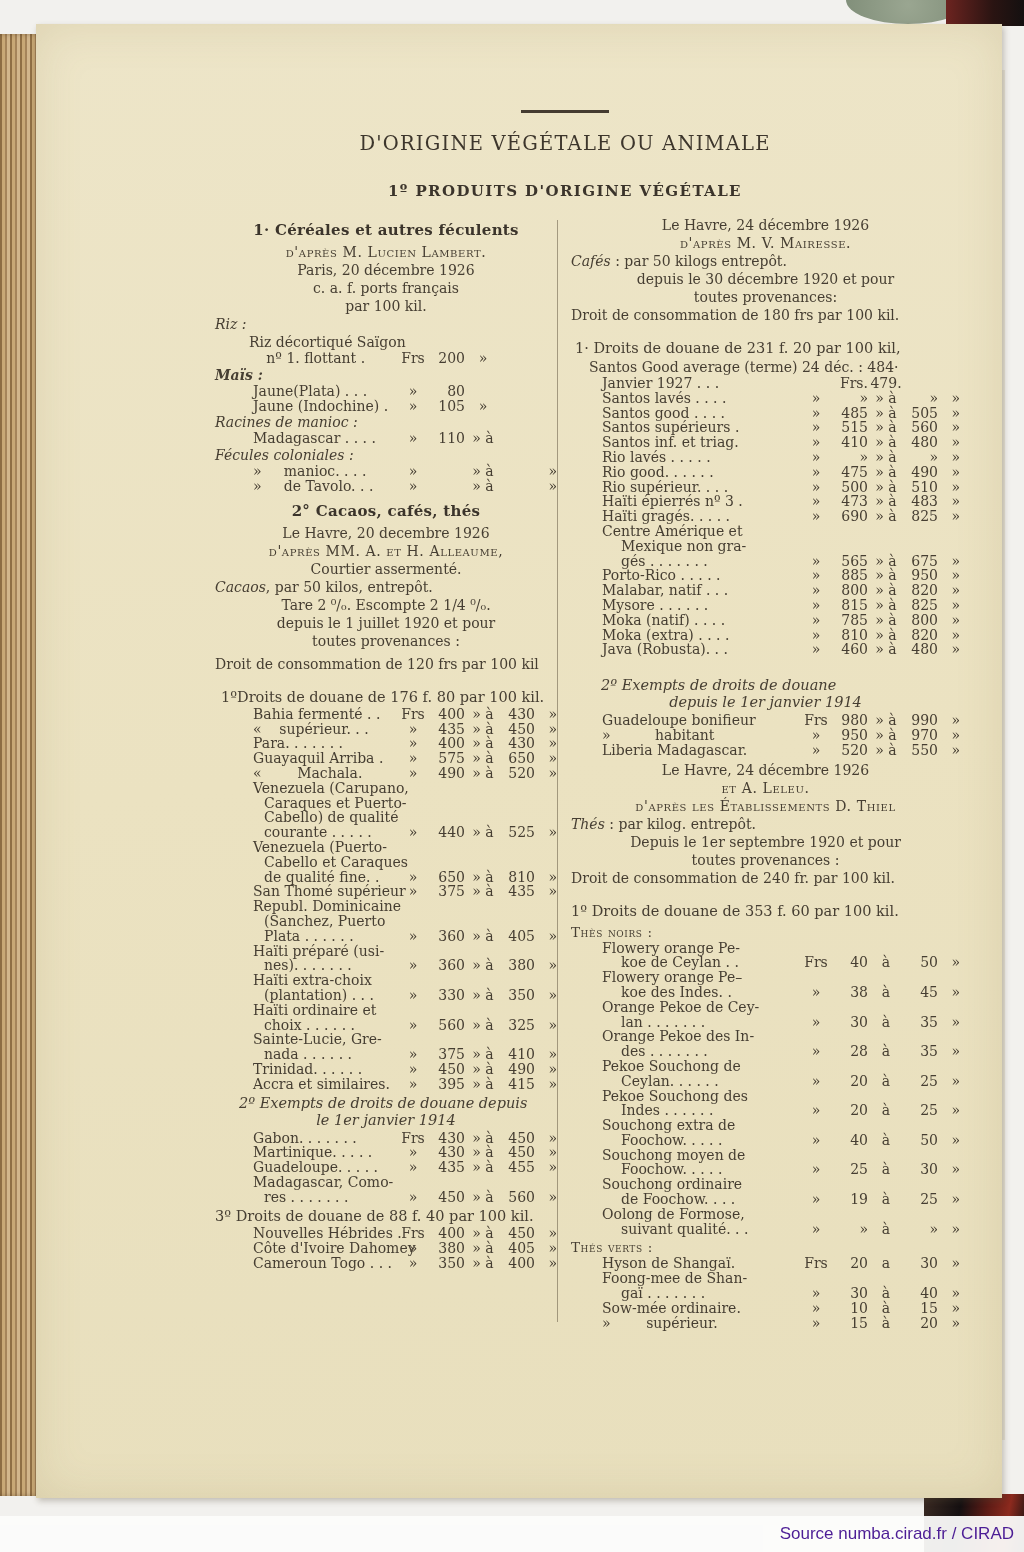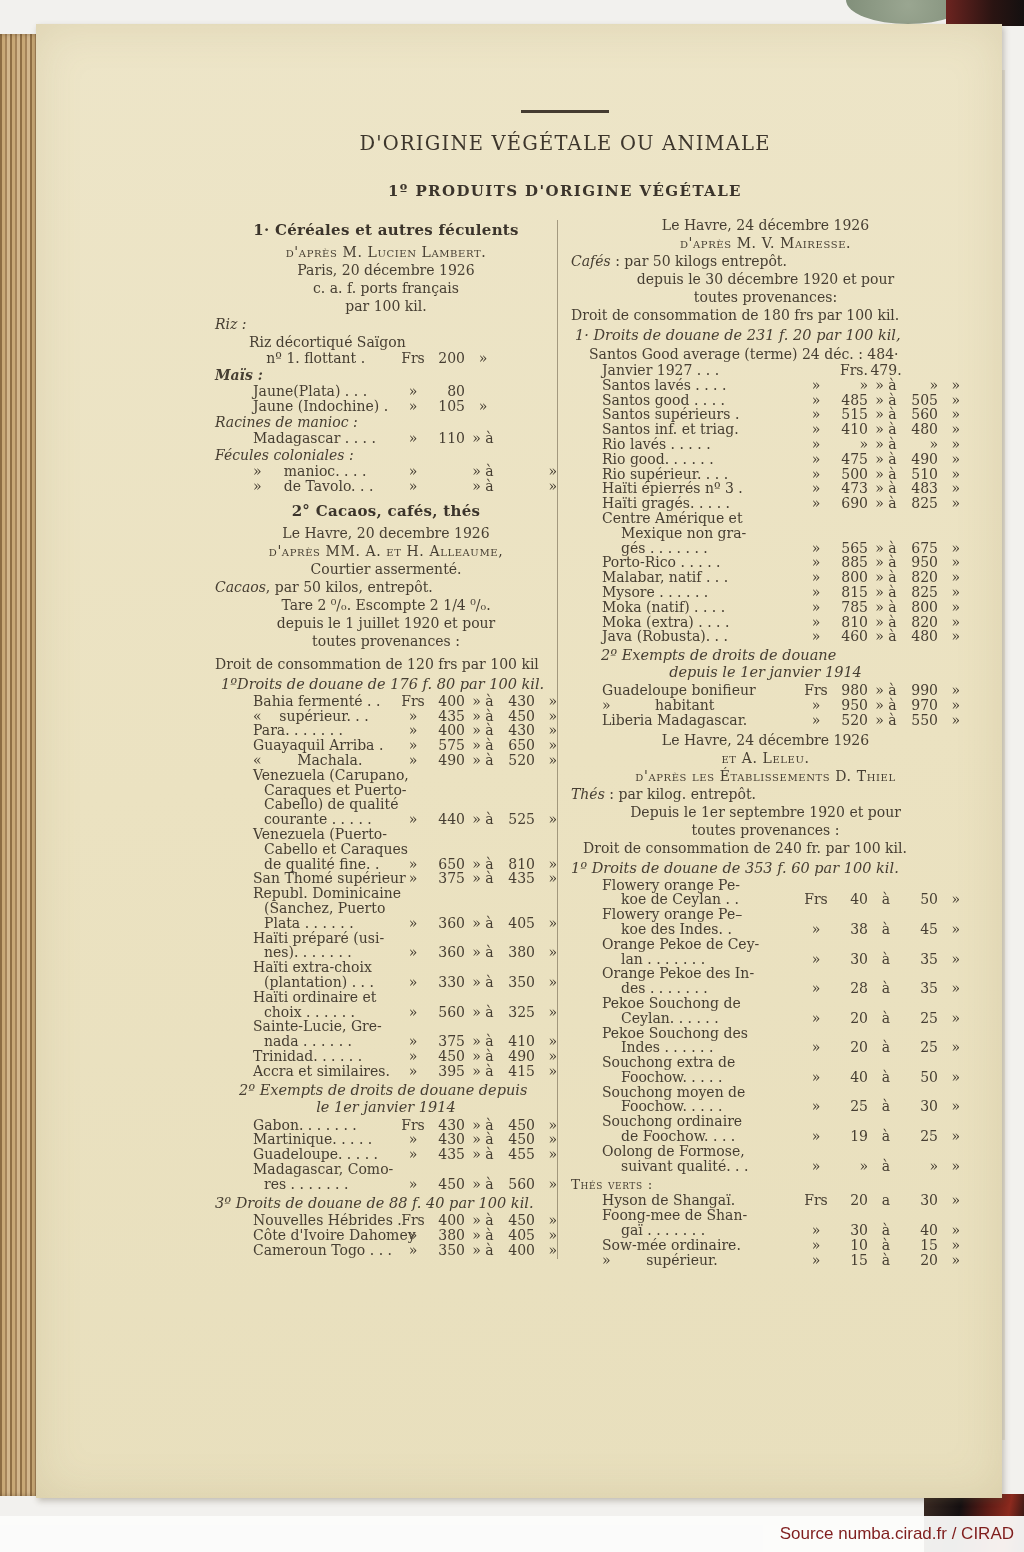--- a/index.html
+++ b/index.html
@@ -35,36 +35,36 @@
   .col-r{flex:1;margin-left:13px;}
   
   .ln{line-height:18px;font-size:14px;}
   .h{margin:5px 0 3px;text-align:center;font-weight:bold;font-size:15px;letter-spacing:.3px;line-height:19px;color:#3b342b;}
   .c{text-align:center;}
   .sc{text-align:center;font-variant:small-caps;letter-spacing:.6px;}
   .scl{font-variant:small-caps;letter-spacing:.6px;font-size:13.5px;}
   .it{font-style:italic;}
   .bi{font-style:italic;font-weight:bold;}
   .mix .lead{font-style:italic;}
-  .ih{font-style:italic;font-size:14.5px;line-height:18px;margin:2px 0 1px;}
+  .ih{font-size:14.5px;line-height:18px;margin:15px 0 1px;}
   .ih2{margin:3px 0 2px;}
   .ih2 div{font-style:italic;font-size:14.5px;line-height:17px;}
   .ih2 .l2{text-align:center;}
   
   .row{display:flex;align-items:flex-end;line-height:14.8px;font-size:14px;}
   .row .lbl{flex:1 1 auto;min-width:0;white-space:pre;padding-left:49px;text-indent:-11px;}
   .col-r .row .lbl{padding-left:50px;text-indent:-19px;}
   .row .u{width:34px;text-align:center;flex:0 0 auto;}
   .row .v1{width:35px;text-align:right;flex:0 0 auto;}
   .row .s{width:36px;text-align:center;flex:0 0 auto;}
   .row .v2{width:34px;text-align:right;flex:0 0 auto;}
   .row .e{width:22px;text-align:right;flex:0 0 auto;}
   
   .caption-bar{position:absolute;left:0;bottom:0;width:100%;height:36px;background:rgba(252,252,251,.94);z-index:3;}
-  .caption{position:absolute;right:10px;top:8px;font-family:"Liberation Sans", sans-serif;font-size:17px;color:#7f1d1d;}
+  .caption{position:absolute;right:10px;top:8px;font-family:"Liberation Sans", sans-serif;font-size:17px;color:#4c1d95;}
 </style>
 </head>
 <body>
 
 <div id="stage">
   <div class="spine"></div>
   <div class="green-blob"></div>
   <div class="cover-top-right"></div>
   <div class="cover-bottom-right"></div>
   <div class="page-edge-right"></div>
@@ -482,21 +482,21 @@
               <span class="e">»</span>
             </div>
             <div class="row">
               <span class="lbl">Java (Robusta). . .</span>
               <span class="u">»</span>
               <span class="v1">460</span>
               <span class="s">» à</span>
               <span class="v2">480</span>
               <span class="e">»</span>
             </div>
-            <div class="ih2" style="margin-top: 3px;">
+            <div class="ih2" style="margin-top: 20px;">
               <div class="l1" style="margin-left: 30px;">2º Exempts de droits de douane</div>
               <div class="l2">depuis le 1er janvier 1914</div>
             </div>
             <div class="row">
               <span class="lbl">Guadeloupe bonifieur</span>
               <span class="u">Frs</span>
               <span class="v1">980</span>
               <span class="s">» à</span>
               <span class="v2">990</span>
               <span class="e">»</span>
@@ -516,22 +516,23 @@
               <span class="s">» à</span>
               <span class="v2">550</span>
               <span class="e">»</span>
             </div>
             <div class="ln c" style="margin-top: 3px;">Le Havre, 24 décembre 1926</div>
             <div class="ln sc">et A. Leleu.</div>
             <div class="ln sc">d'après les Établissements D. Thiel</div>
             <div class="ln mix"><span class="lead">Thés</span><span class="rest"> : par kilog. entrepôt.</span></div>
             <div class="ln c">Depuis le 1er septembre 1920 et pour</div>
             <div class="ln c">toutes provenances :</div>
-            <div class="ln p" style="margin-left: 12px;">Droit de consommation de 240 fr. par 100 kil.</div>
+            <div class="ln p" style="margin-left: 0px;">Droit de consommation de 240 fr. par 100 kil.</div>
             <div class="ln ih" style="margin-left: 0px;">1º Droits de douane de 353 f. 60 par 100 kil.</div>
+            <div class="ln scl" style="margin-top: 3px;">Thès noirs :</div>
             <div class="row">
               <span class="lbl">Flowery orange Pe-
 koe de Ceylan . .</span>
               <span class="u">Frs</span>
               <span class="v1">40</span>
               <span class="s">à</span>
               <span class="v2">50</span>
               <span class="e">»</span>
             </div>
             <div class="row">

